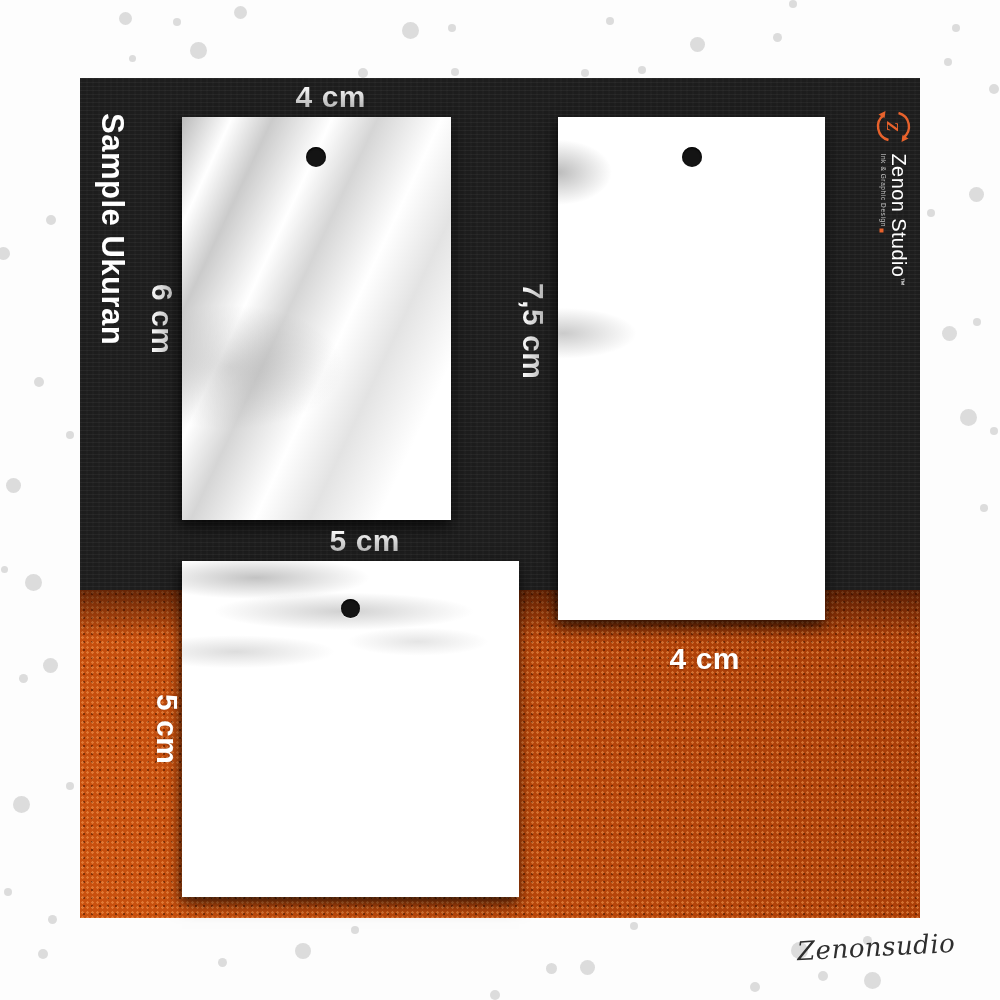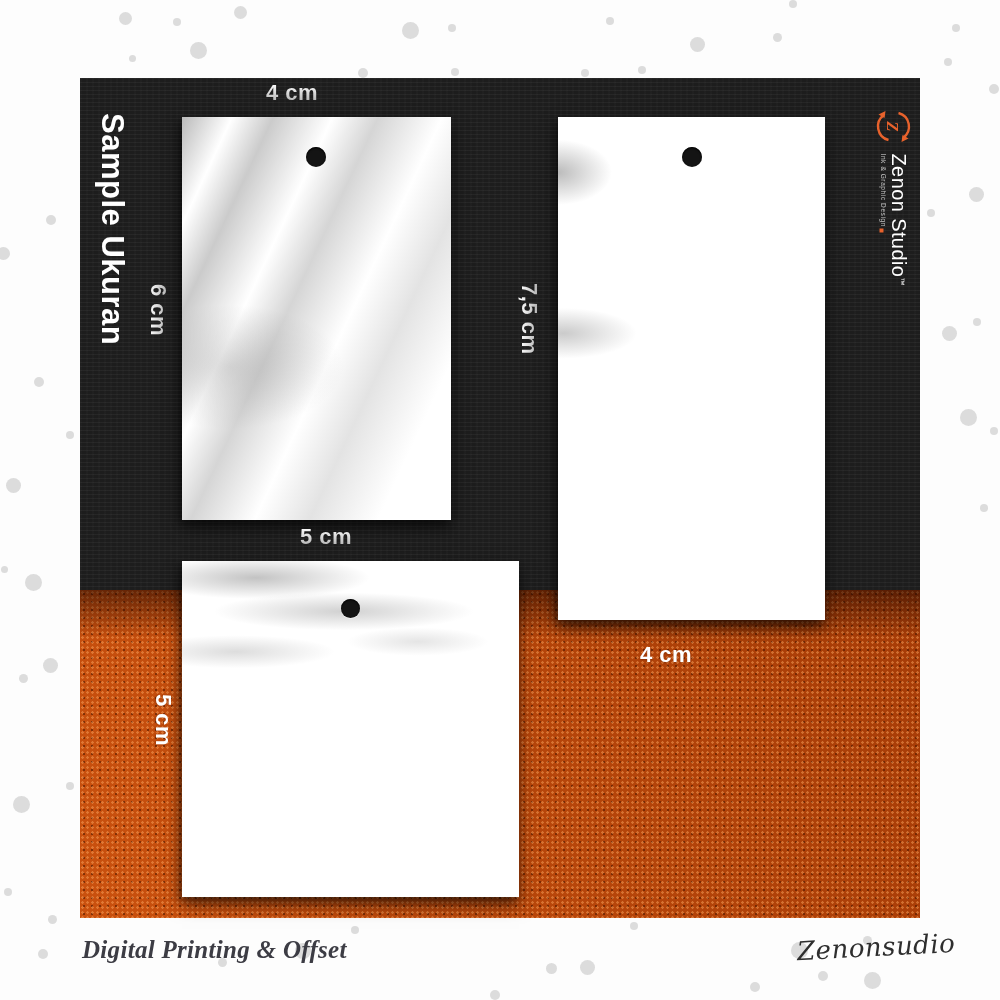--- a/index.html
+++ b/index.html
@@ -54,21 +54,21 @@
       radial-gradient(ellipse 55% 8% at 48% 15%, rgba(140,140,140,.4), transparent 70%),
       radial-gradient(ellipse 42% 7% at 16% 27%, rgba(150,150,150,.33), transparent 70%),
       radial-gradient(ellipse 30% 6% at 70% 24%, rgba(150,150,150,.25), transparent 70%);
   }
   .hole{position:absolute;border-radius:50%;background:#141414;box-shadow:inset 0 1px 2px #000, 0 1px 1px rgba(255,255,255,.55);}
   #tag-4x6 .hole{left:124px;top:30px;width:20px;height:20px;}
   #tag-4x75 .hole{left:124px;top:30px;width:20px;height:20px;}
   #tag-5x5 .hole{left:159px;top:38px;width:19px;height:19px;}
 
   
-  .size-label{position:absolute;z-index:4;font-weight:bold;font-size:22px;letter-spacing:.5px;text-align:left;}
+  .size-label{position:absolute;z-index:4;font-weight:bold;font-size:30px;letter-spacing:.5px;text-align:right;}
   .silver-h{background:linear-gradient(180deg,#ffffff 15%,#a6a6a6 95%);-webkit-background-clip:text;background-clip:text;color:transparent;-webkit-text-fill-color:transparent;}
   .silver-v{background:linear-gradient(90deg,#ffffff 15%,#a6a6a6 95%);-webkit-background-clip:text;background-clip:text;color:transparent;-webkit-text-fill-color:transparent;}
   .white-label{color:#ffffff;text-shadow:0 1px 2px rgba(60,15,0,.35);}
   .v-text{writing-mode:vertical-rl;}
 
   #label-top-1{left:266px;top:80px;width:100px;}
   #label-side-1{left:145px;top:284px;}
   #label-side-2{left:516px;top:283px;}
   #label-top-3{left:300px;top:524px;width:100px;}
   #label-side-3{left:150px;top:694px;}
@@ -203,16 +203,15 @@
     </svg>
     <div class="brand-text-col">
       <div class="brand-name"><span>Zenon Studio</span><sup>™</sup></div>
       <div class="brand-tagline">
           <span>Ink &amp; Graphic Design</span>
           <span class="tm-square"></span>
         </div>
     </div>
   </div>
 
-  <div id="footer-left">Digital Printing &amp; Offset</div>
   <div id="footer-right">Zenonsudio</div>
 
 </div>
 
 </body></html>

